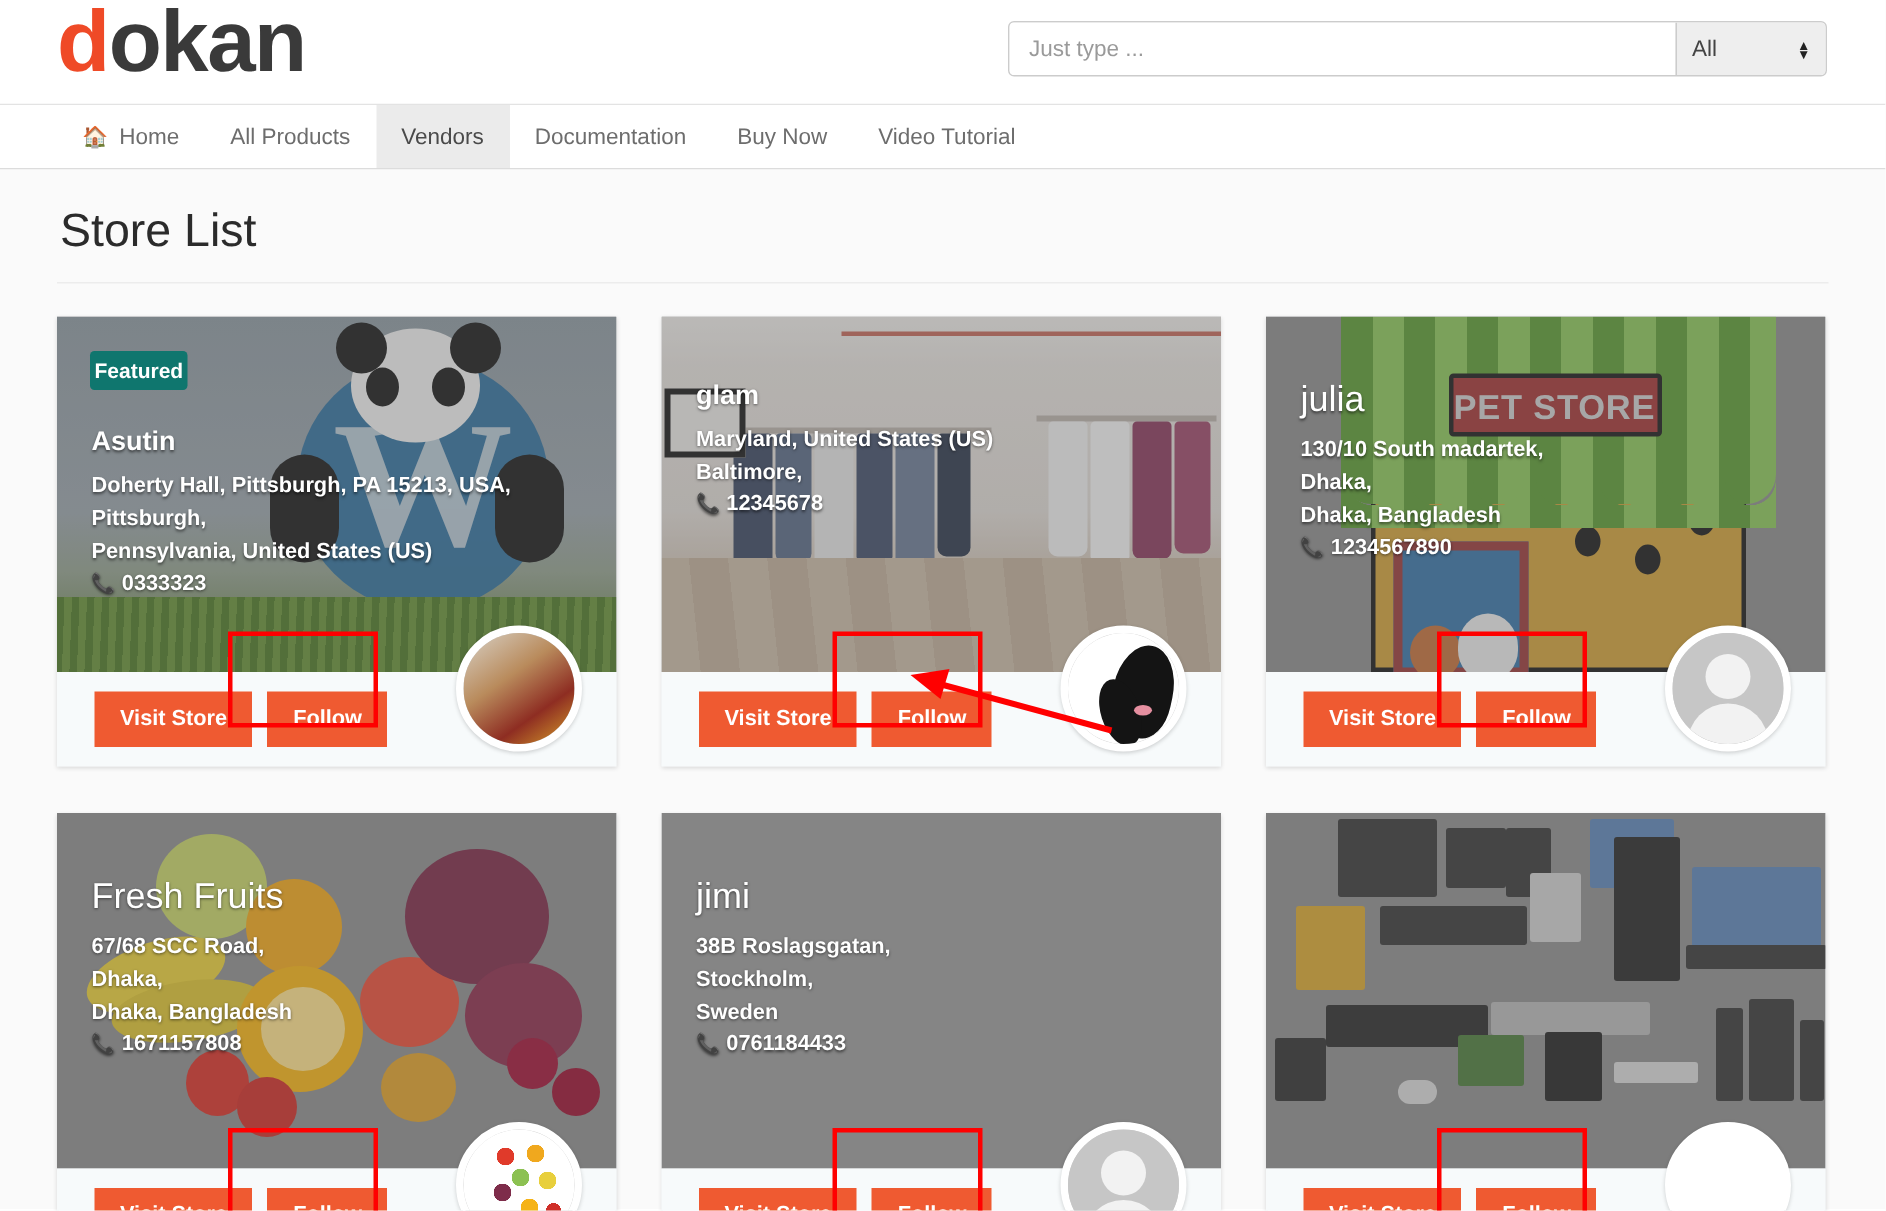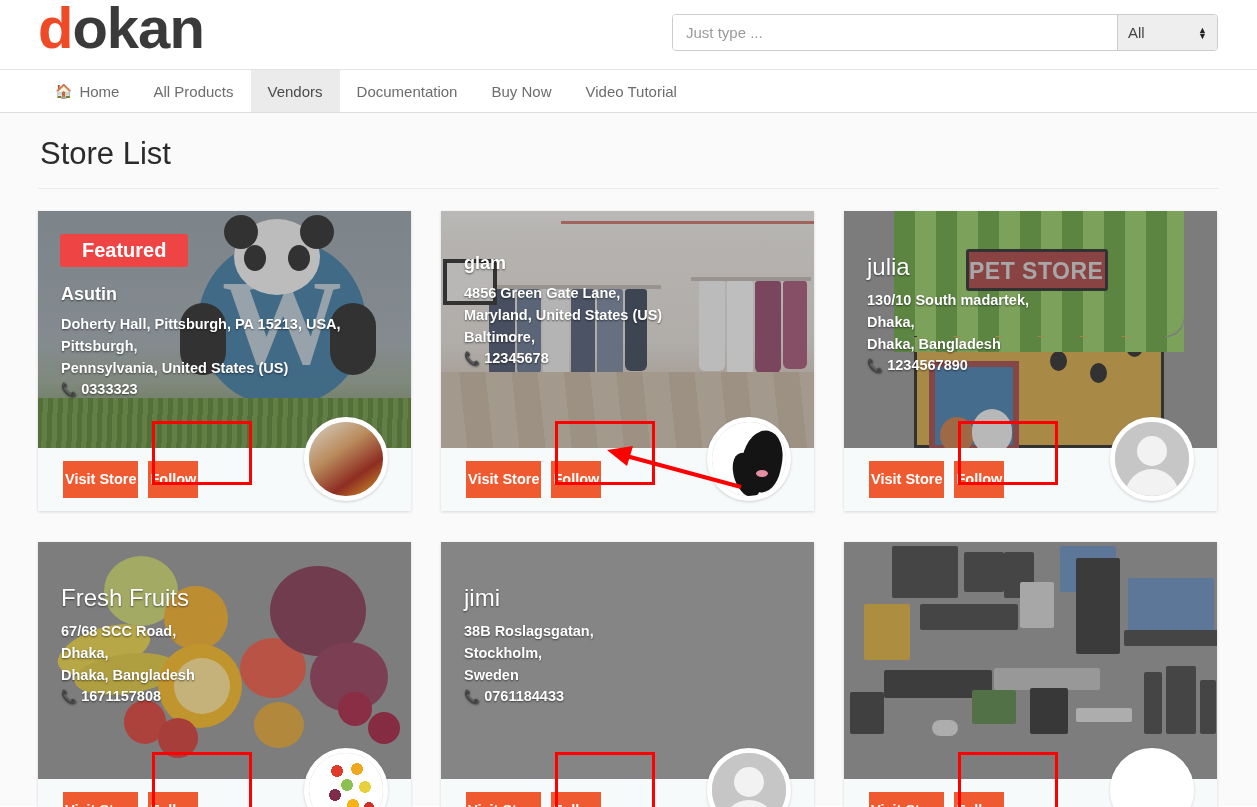--- a/index.html
+++ b/index.html
@@ -134,25 +134,25 @@
     position:absolute;
     left:23px; top:42px;
     right:14px;
     z-index:5;
     text-shadow:0 1px 2px rgba(0,0,0,.55);
   }
   .card.featured .banner-text { top:73px; }
   .featured-badge {
     position:absolute;
     left:22px; top:23px;
-    background:#ef4444;
+    background:#0f766e;
     color:#fff;
-    font-size:20px;
+    font-size:14px;
     font-weight:bold;
-    padding:5px 22px;
+    padding:5px 3px;
     border-radius:3px;
     z-index:6;
   }
   .store-name {
     color:#fff;
     font-size:24px;
     font-weight:400;
     margin:0 0 8px 0;
     line-height:1.15;
   }
@@ -178,21 +178,21 @@
     padding-left:25px;
     position:relative;
     background:#f7fafb;
   }
   .btn {
     background:#ef5a31;
     color:#fff;
     font-size:14.5px;
     font-weight:bold;
     border:none;
-    padding:11px 2px;
+    padding:11px 17px;
     cursor:pointer;
     font-family:"Liberation Sans", sans-serif;
     line-height:1;
   }
   .btn-follow { margin-left:10px; }
 
   
   .hl {
     position:absolute;
     border:3px solid #ff0000;
@@ -422,21 +422,20 @@
           <div class="cloth" style="left:258px;top:70px;width:26px;height:90px;background:#ededed;"></div>
           <div class="cloth" style="left:286px;top:70px;width:26px;height:96px;background:#f1f1f1;"></div>
           <div class="cloth" style="left:314px;top:70px;width:26px;height:92px;background:#8a3c5e;"></div>
           <div class="cloth" style="left:342px;top:70px;width:24px;height:88px;background:#9d4a6b;"></div>
           <div class="floor"></div>
           <div style="position:absolute;left:2px;top:48px;width:54px;height:46px;background:#e9e7e4;border:4px solid #1e1e1e;"></div>
         </div>
         <div class="banner-overlay"></div>
         <div class="banner-text">
           <div class="store-name bold">glam</div>
-          <div class="addr">4856 Green Gate Lane,</div>
           <div class="addr">Maryland, United States (US)</div>
           <div class="addr">Baltimore,</div>
           <div class="phone">
             <span class="ph-ico">📞</span><span>12345678</span>
           </div>
         </div>
       </div>
       <div class="card-footer">
         <button class="btn">Visit Store</button>
         <button class="btn btn-follow">Follow</button>

